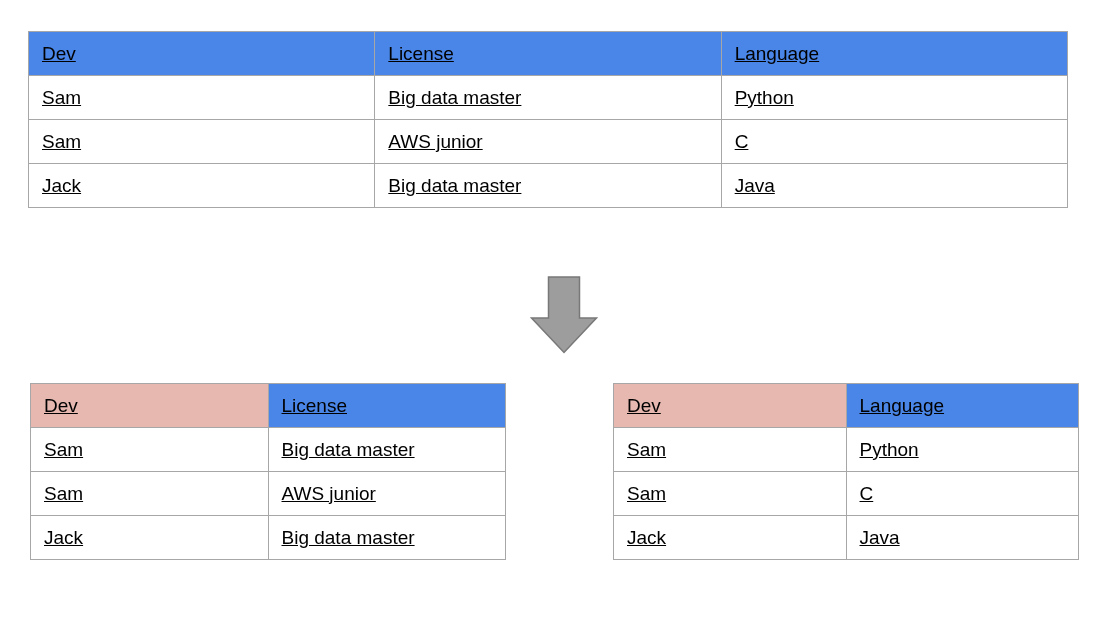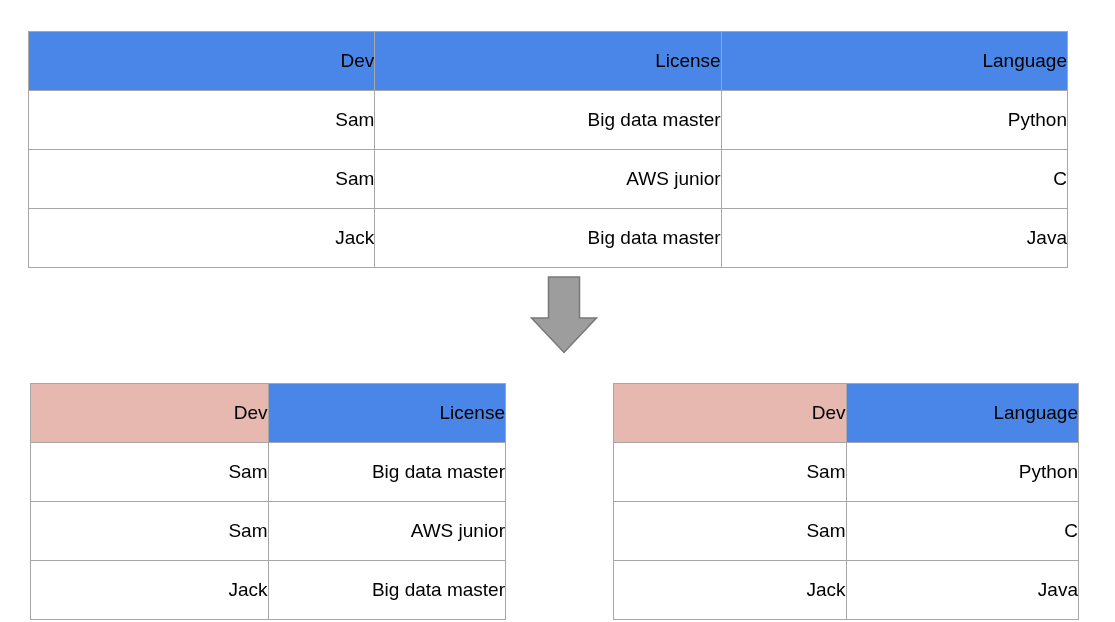--- a/index.html
+++ b/index.html
@@ -12,28 +12,29 @@
     overflow: hidden;
   }
   .tbl {
     position: absolute;
     border-collapse: collapse;
     table-layout: fixed;
     font-size: 19px;
   }
   .tbl th, .tbl td {
     border: 1px solid #a7a7a7;
-    height: 59px;
+    height: 44px;
     padding: 0 0 0 13px;
-    text-align: right;
+    text-align: left;
     vertical-align: middle;
     font-weight: 400;
     background: #ffffff;
     overflow: hidden;
     white-space: nowrap;
+    text-decoration: underline;
   }
   #source-table { left: 28px;  top: 31px;  width: 1040px; }
   #left-table   { left: 30px;  top: 383px; width: 476px;  }
   #right-table  { left: 613px; top: 383px; width: 466px;  }
   #arrow {
     position: absolute;
     left: 530px; top: 276px;
     width: 68px; height: 78px;
   }
 </style>

